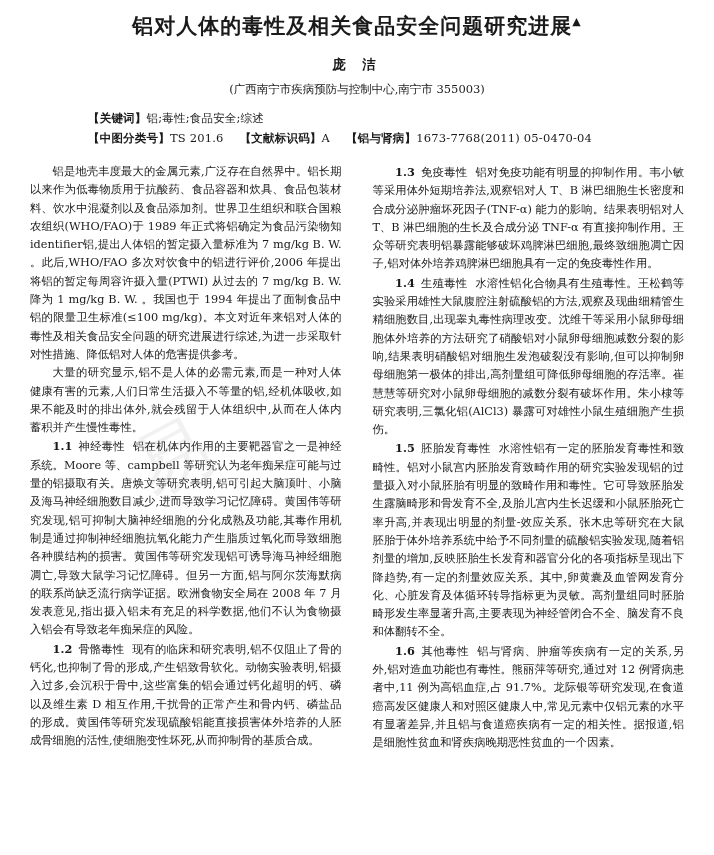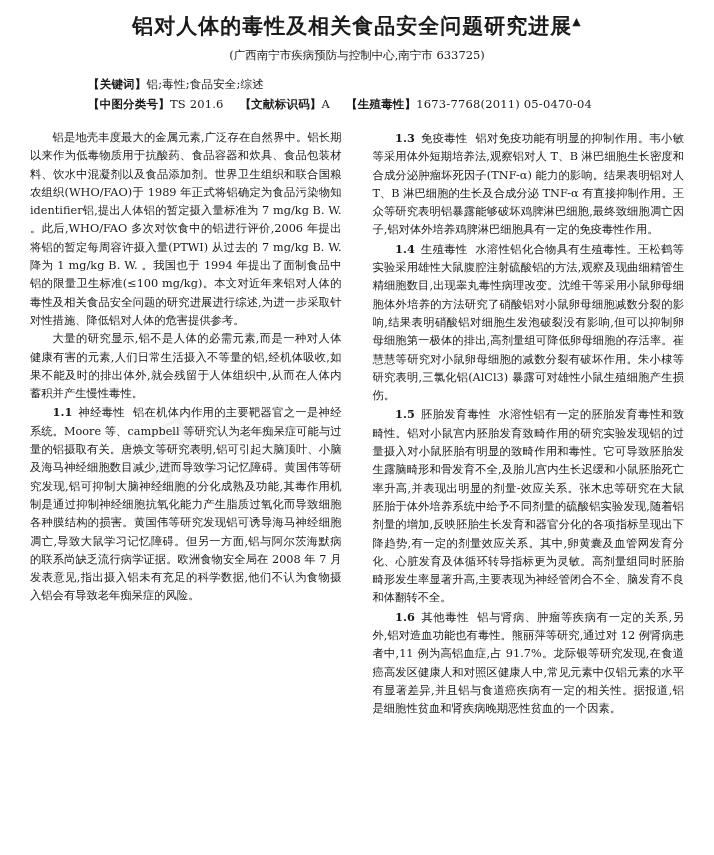--- a/index.html
+++ b/index.html
@@ -127,37 +127,39 @@
 
   <div class="watermark">易</div>
 
   <div class="content">
 
 
     <div class="title">
       <span>铝对人体的毒性及相关食品安全问题研究进展</span><span class="sup">▲</span>
     </div>
 
-    <div class="affil">(广西南宁市疾病预防与控制中心,南宁市   633725)</div>
+    <div class="author">庞  洁</div>
+    <div class="affil">(广西南宁市疾病预防与控制中心,南宁市   355003)</div>
 
     <div class="meta">
       <div class="meta-line">
         <span class="meta-label">【关键词】</span><span>铝;毒性;食品安全;综述</span>
       </div>
       <div class="meta-line">
-        <span class="meta-label">【中图分类号】</span><span>TS 201.6</span><span class="meta-gap"></span><span class="meta-label">【文献标识码】</span><span>A</span><span class="meta-gap"></span><span class="meta-label">【生殖毒性】</span><span>1673-7768(2011) 05-0470-04</span>
+        <span class="meta-label">【中图分类号】</span><span>TS 201.6</span><span class="meta-gap"></span><span class="meta-label">【文献标识码】</span><span>A</span><span class="meta-gap"></span><span class="meta-label">【铝与肾病】</span><span>1673-7768(2011) 05-0470-04</span>
       </div>
     </div>
 
     <div class="columns">
 
       <div class="col">
         <p>铝是地壳丰度最大的金属元素,广泛存在自然界中。铝长期以来作为低毒物质用于抗酸药、食品容器和炊具、食品包装材料、饮水中混凝剂以及食品添加剂。世界卫生组织和联合国粮农组织(WHO/FAO)于 1989 年正式将铝确定为食品污染物知identifier铝,提出人体铝的暂定摄入量标准为 7 mg/kg B. W. 。此后,WHO/FAO 多次对饮食中的铝进行评价,2006 年提出将铝的暂定每周容许摄入量(PTWI) 从过去的 7 mg/kg B. W. 降为 1 mg/kg B. W. 。我国也于 1994 年提出了面制食品中铝的限量卫生标准(≤100 mg/kg)。本文对近年来铝对人体的毒性及相关食品安全问题的研究进展进行综述,为进一步采取针对性措施、降低铝对人体的危害提供参考。</p>
         <p>大量的研究显示,铝不是人体的必需元素,而是一种对人体健康有害的元素,人们日常生活摄入不等量的铝,经机体吸收,如果不能及时的排出体外,就会残留于人体组织中,从而在人体内蓄积并产生慢性毒性。</p>
         <p class="subsec"><span class="num">1.1</span><span class="sname">神经毒性</span><span>铝在机体内作用的主要靶器官之一是神经系统。Moore 等、campbell 等研究认为老年痴呆症可能与过量的铝摄取有关。唐焕文等研究表明,铝可引起大脑顶叶、小脑及海马神经细胞数目减少,进而导致学习记忆障碍。黄国伟等研究发现,铝可抑制大脑神经细胞的分化成熟及功能,其毒作用机制是通过抑制神经细胞抗氧化能力产生脂质过氧化而导致细胞各种膜结构的损害。黄国伟等研究发现铝可诱导海马神经细胞凋亡,导致大鼠学习记忆障碍。但另一方面,铝与阿尔茨海默病的联系尚缺乏流行病学证据。欧洲食物安全局在 2008 年 7 月发表意见,指出摄入铝未有充足的科学数据,他们不认为食物摄入铝会有导致老年痴呆症的风险。</span></p>
+        <p class="subsec"><span class="num">1.2</span><span class="sname">骨骼毒性</span><span>现有的临床和研究表明,铝不仅阻止了骨的钙化,也抑制了骨的形成,产生铝致骨软化。动物实验表明,铝摄入过多,会沉积于骨中,这些富集的铝会通过钙化超明的钙、磷以及维生素 D 相互作用,干扰骨的正常产生和骨内钙、磷盐品的形成。黄国伟等研究发现硫酸铝能直接损害体外培养的人胚成骨细胞的活性,使细胞变性坏死,从而抑制骨的基质合成。</span></p>
       </div>
 
       <div class="col">
         <p class="subsec"><span class="num">1.3</span><span class="sname">免疫毒性</span><span>铝对免疫功能有明显的抑制作用。韦小敏等采用体外短期培养法,观察铝对人 T、B 淋巴细胞生长密度和合成分泌肿瘤坏死因子(TNF-α) 能力的影响。结果表明铝对人 T、B 淋巴细胞的生长及合成分泌 TNF-α 有直接抑制作用。王众等研究表明铝暴露能够破坏鸡脾淋巴细胞,最终致细胞凋亡因子,铝对体外培养鸡脾淋巴细胞具有一定的免疫毒性作用。</span></p>
         <p class="subsec"><span class="num">1.4</span><span class="sname">生殖毒性</span><span>水溶性铝化合物具有生殖毒性。王松鹤等实验采用雄性大鼠腹腔注射硫酸铝的方法,观察及现曲细精管生精细胞数目,出现睾丸毒性病理改变。沈维干等采用小鼠卵母细胞体外培养的方法研究了硝酸铝对小鼠卵母细胞减数分裂的影响,结果表明硝酸铝对细胞生发泡破裂没有影响,但可以抑制卵母细胞第一极体的排出,高剂量组可降低卵母细胞的存活率。崔慧慧等研究对小鼠卵母细胞的减数分裂有破坏作用。朱小棣等研究表明,三氯化铝(AlCl3) 暴露可对雄性小鼠生殖细胞产生损伤。</span></p>
         <p class="subsec"><span class="num">1.5</span><span class="sname">胚胎发育毒性</span><span>水溶性铝有一定的胚胎发育毒性和致畸性。铝对小鼠宫内胚胎发育致畸作用的研究实验发现铝的过量摄入对小鼠胚胎有明显的致畸作用和毒性。它可导致胚胎发生露脑畸形和骨发育不全,及胎儿宫内生长迟缓和小鼠胚胎死亡率升高,并表现出明显的剂量-效应关系。张木忠等研究在大鼠胚胎于体外培养系统中给予不同剂量的硫酸铝实验发现,随着铝剂量的增加,反映胚胎生长发育和器官分化的各项指标呈现出下降趋势,有一定的剂量效应关系。其中,卵黄囊及血管网发育分化、心脏发育及体循环转导指标更为灵敏。高剂量组同时胚胎畸形发生率显著升高,主要表现为神经管闭合不全、脑发育不良和体翻转不全。</span></p>
         <p class="subsec"><span class="num">1.6</span><span class="sname">其他毒性</span><span>铝与肾病、肿瘤等疾病有一定的关系,另外,铝对造血功能也有毒性。熊丽萍等研究,通过对 12 例肾病患者中,11 例为高铝血症,占 91.7%。龙际银等研究发现,在食道癌高发区健康人和对照区健康人中,常见元素中仅铝元素的水平有显著差异,并且铝与食道癌疾病有一定的相关性。据报道,铝是细胞性贫血和肾疾病晚期恶性贫血的一个因素。</span></p>
       </div>
 
     </div>

